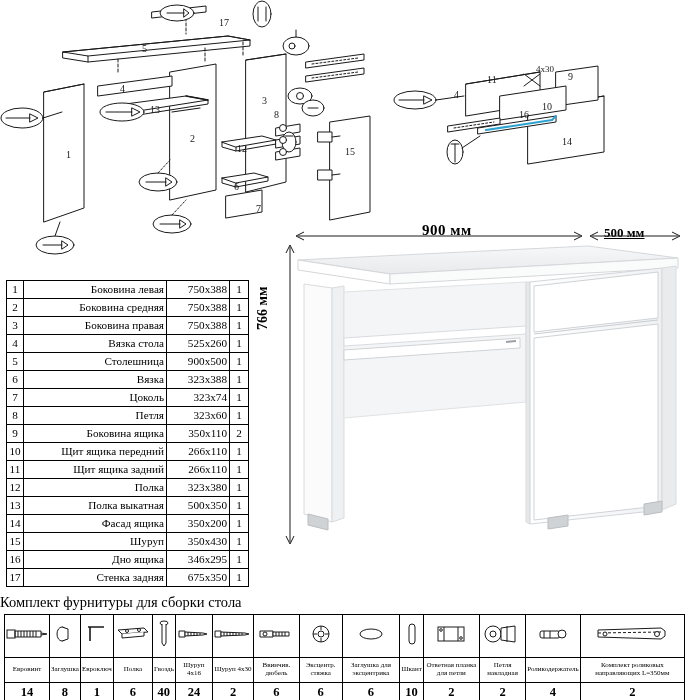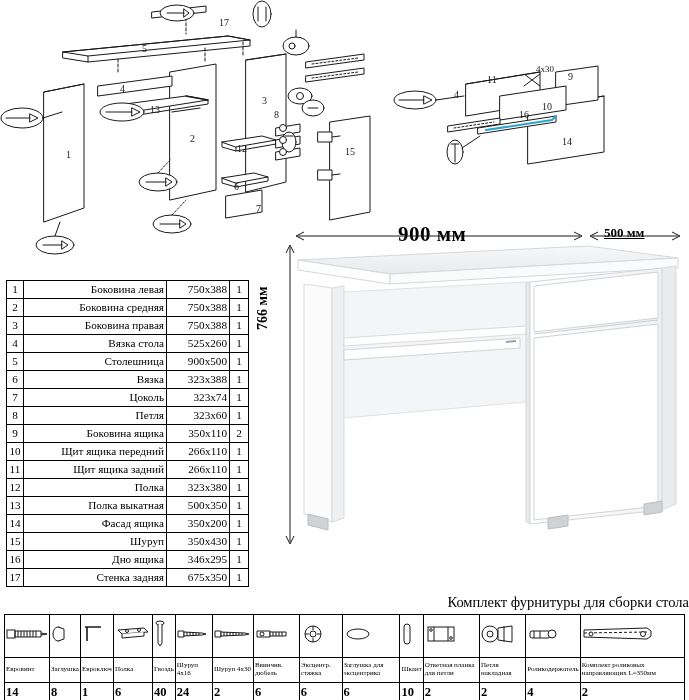--- a/index.html
+++ b/index.html
@@ -29,48 +29,48 @@
   }
   .parts-table td.num{width:12px;text-align:center;}
   .parts-table td.name{text-align:right;}
   .parts-table td.dim{width:58px;text-align:right;}
   .parts-table td.qty{width:14px;text-align:center;}
 
   
   .product{position:absolute;left:258px;top:222px;width:430px;height:348px;}
 
   .dim-900{
-    position:absolute;left:398px;top:222px;
-    font-size:21px;font-weight:bold;letter-spacing:.5px;
+    position:absolute;left:422px;top:222px;
+    font-size:15px;font-weight:bold;letter-spacing:.5px;
     font-family:"Liberation Serif", serif;
   }
   .dim-500{
     position:absolute;left:604px;top:225px;
     font-size:13px;font-weight:bold;
     font-family:"Liberation Serif", serif;
     text-decoration:underline;
   }
   .dim-766{
     position:absolute;left:255px;top:330px;
     font-size:14px;font-weight:bold;
     transform:rotate(-90deg);transform-origin:left top;
     font-family:"Liberation Serif", serif;
   }
 
   
   .hw-title{
-    position:absolute;left:0;top:594px;width:689px;text-align:right;
+    position:absolute;left:0;top:594px;width:689px;text-align:left;
     font-size:14.5px;font-family:"Liberation Serif", serif;
   }
   .hw-table{
     position:absolute;left:4px;top:614px;width:681px;
     border-collapse:collapse;
     font-family:"Liberation Serif", serif;
   }
-  .hw-table td{border:1px solid #000;text-align:left;vertical-align:middle;}
+  .hw-table td{border:1px solid #000;text-align:center;vertical-align:middle;}
   .hw-table tr.icons td{height:42px;padding:0;}
   .hw-table tr.names td{height:22px;font-size:7px;line-height:7.6px;padding:1px 1px;}
   .hw-table tr.counts td{height:17px;font-size:12.5px;font-weight:bold;}
 </style>
 </head>
 <body>
 
 <div class="page">
 
   <div class="explode">

